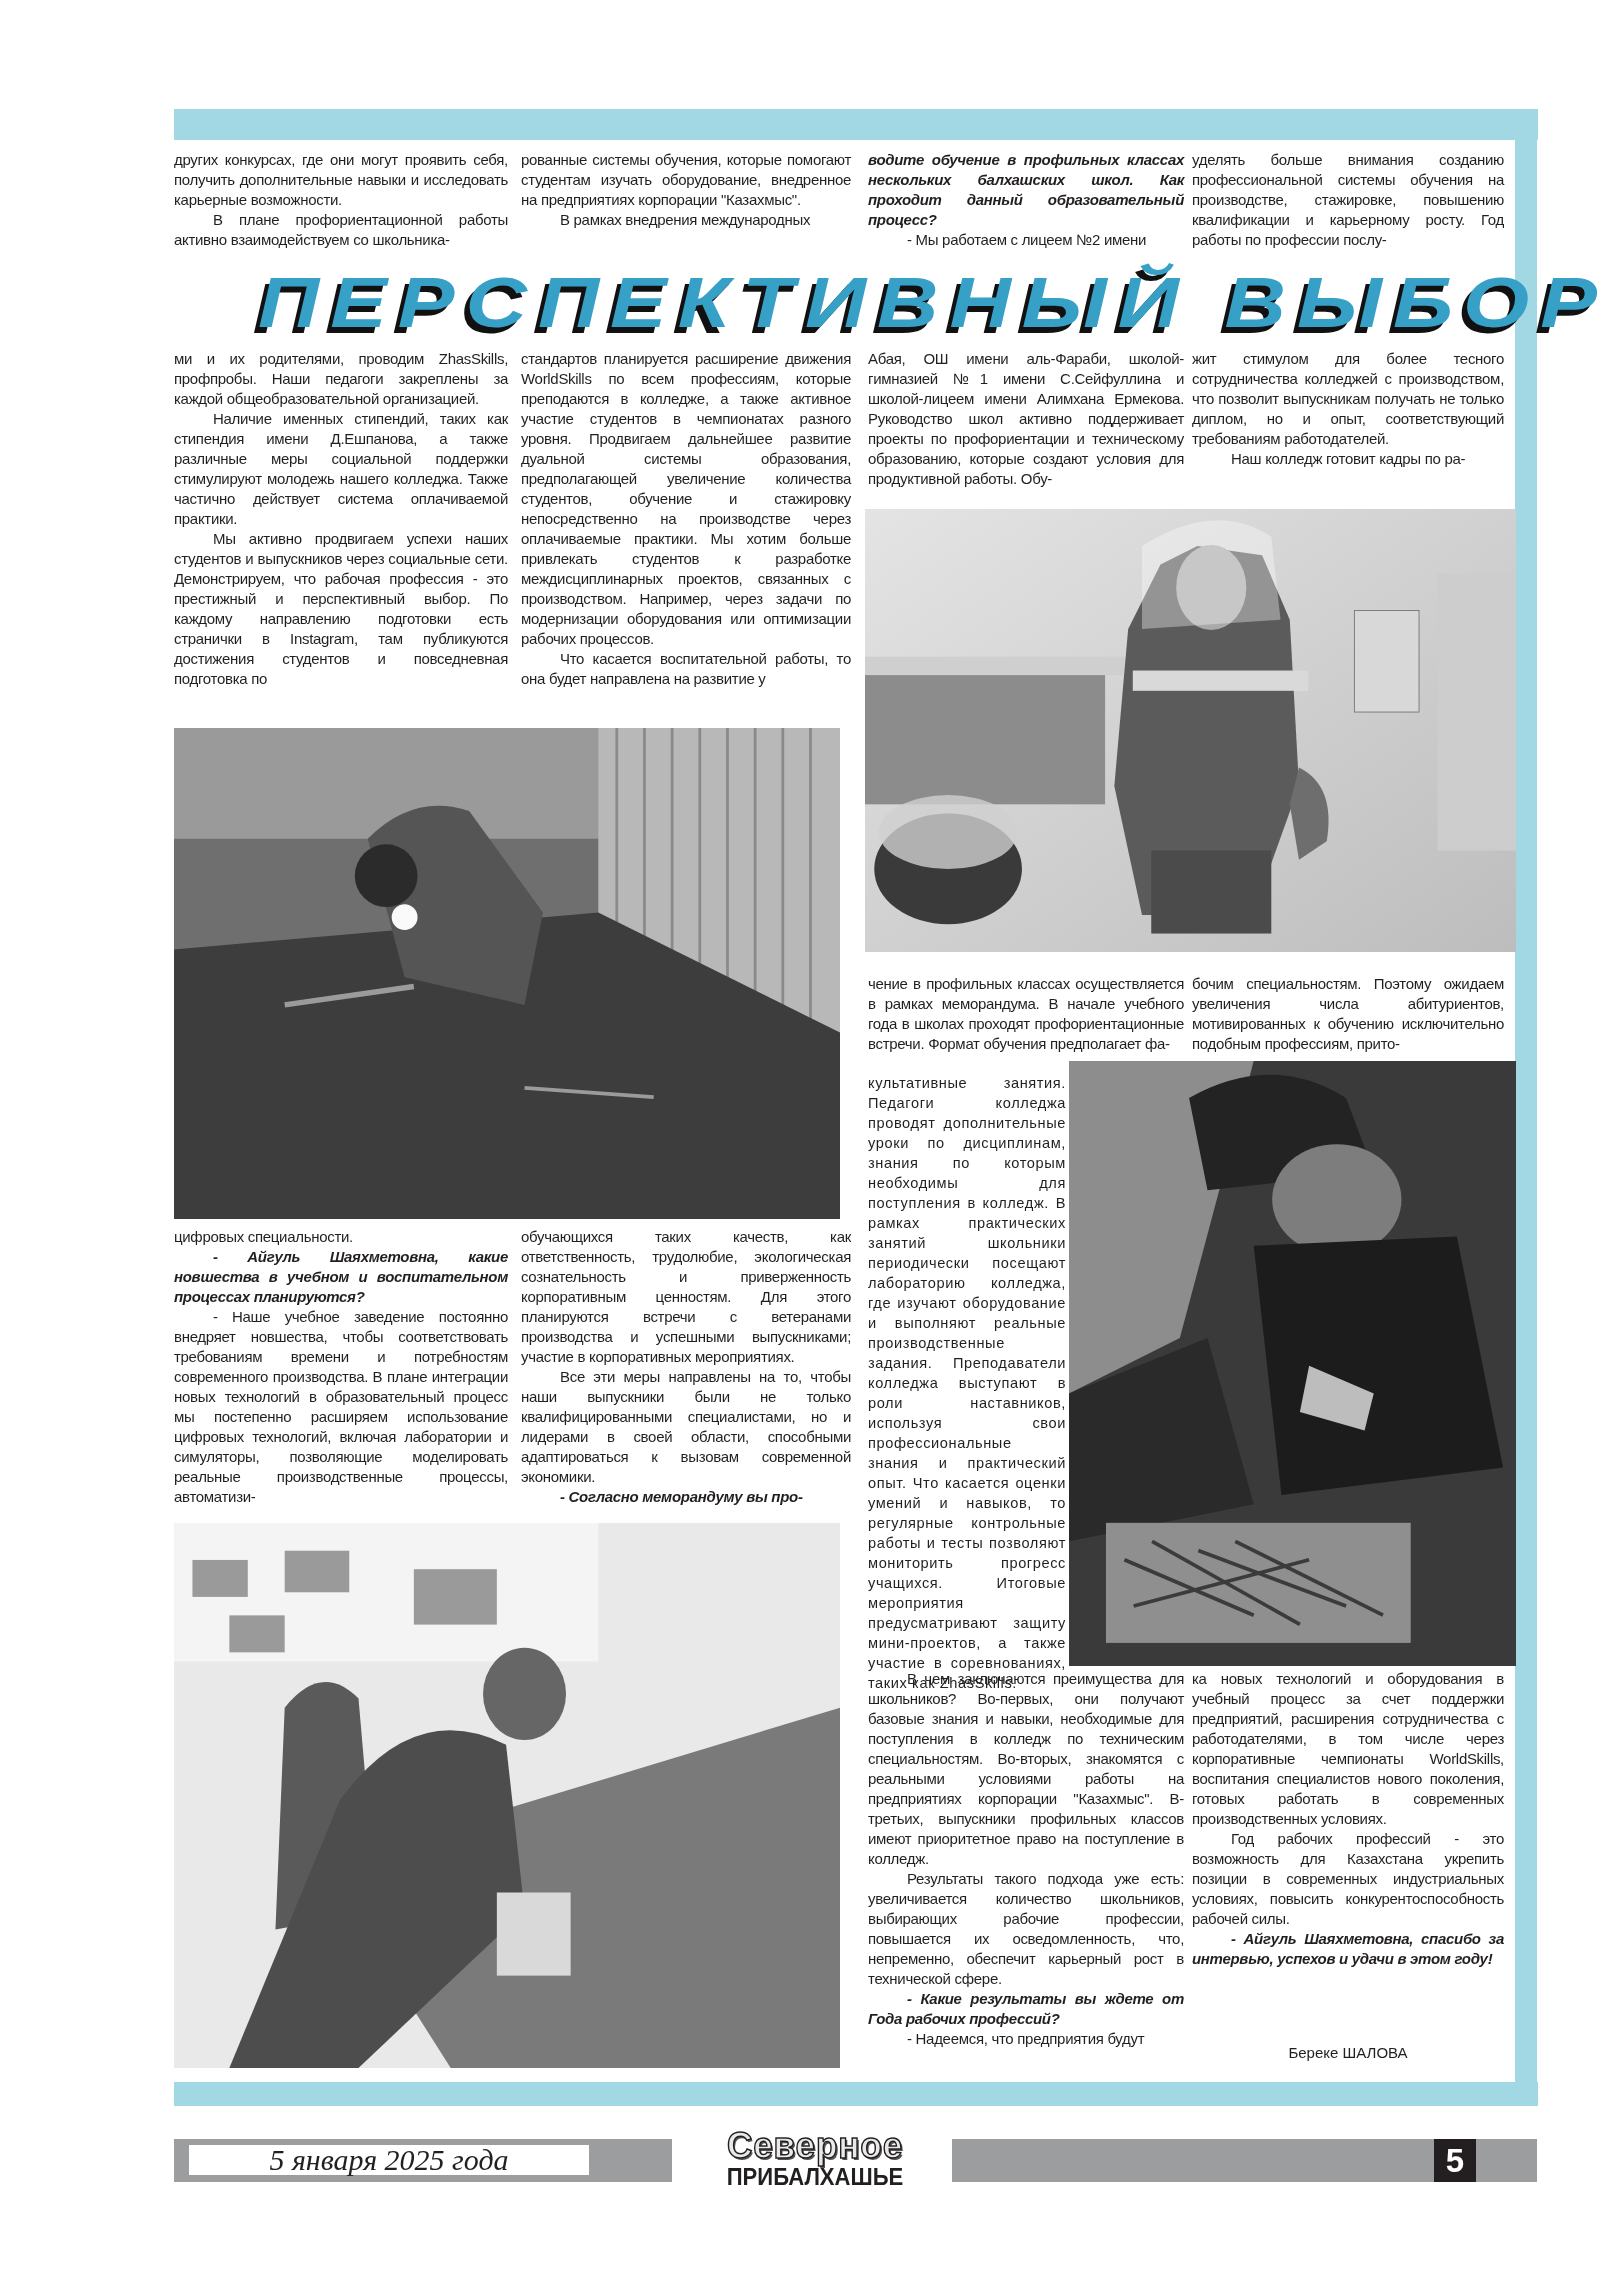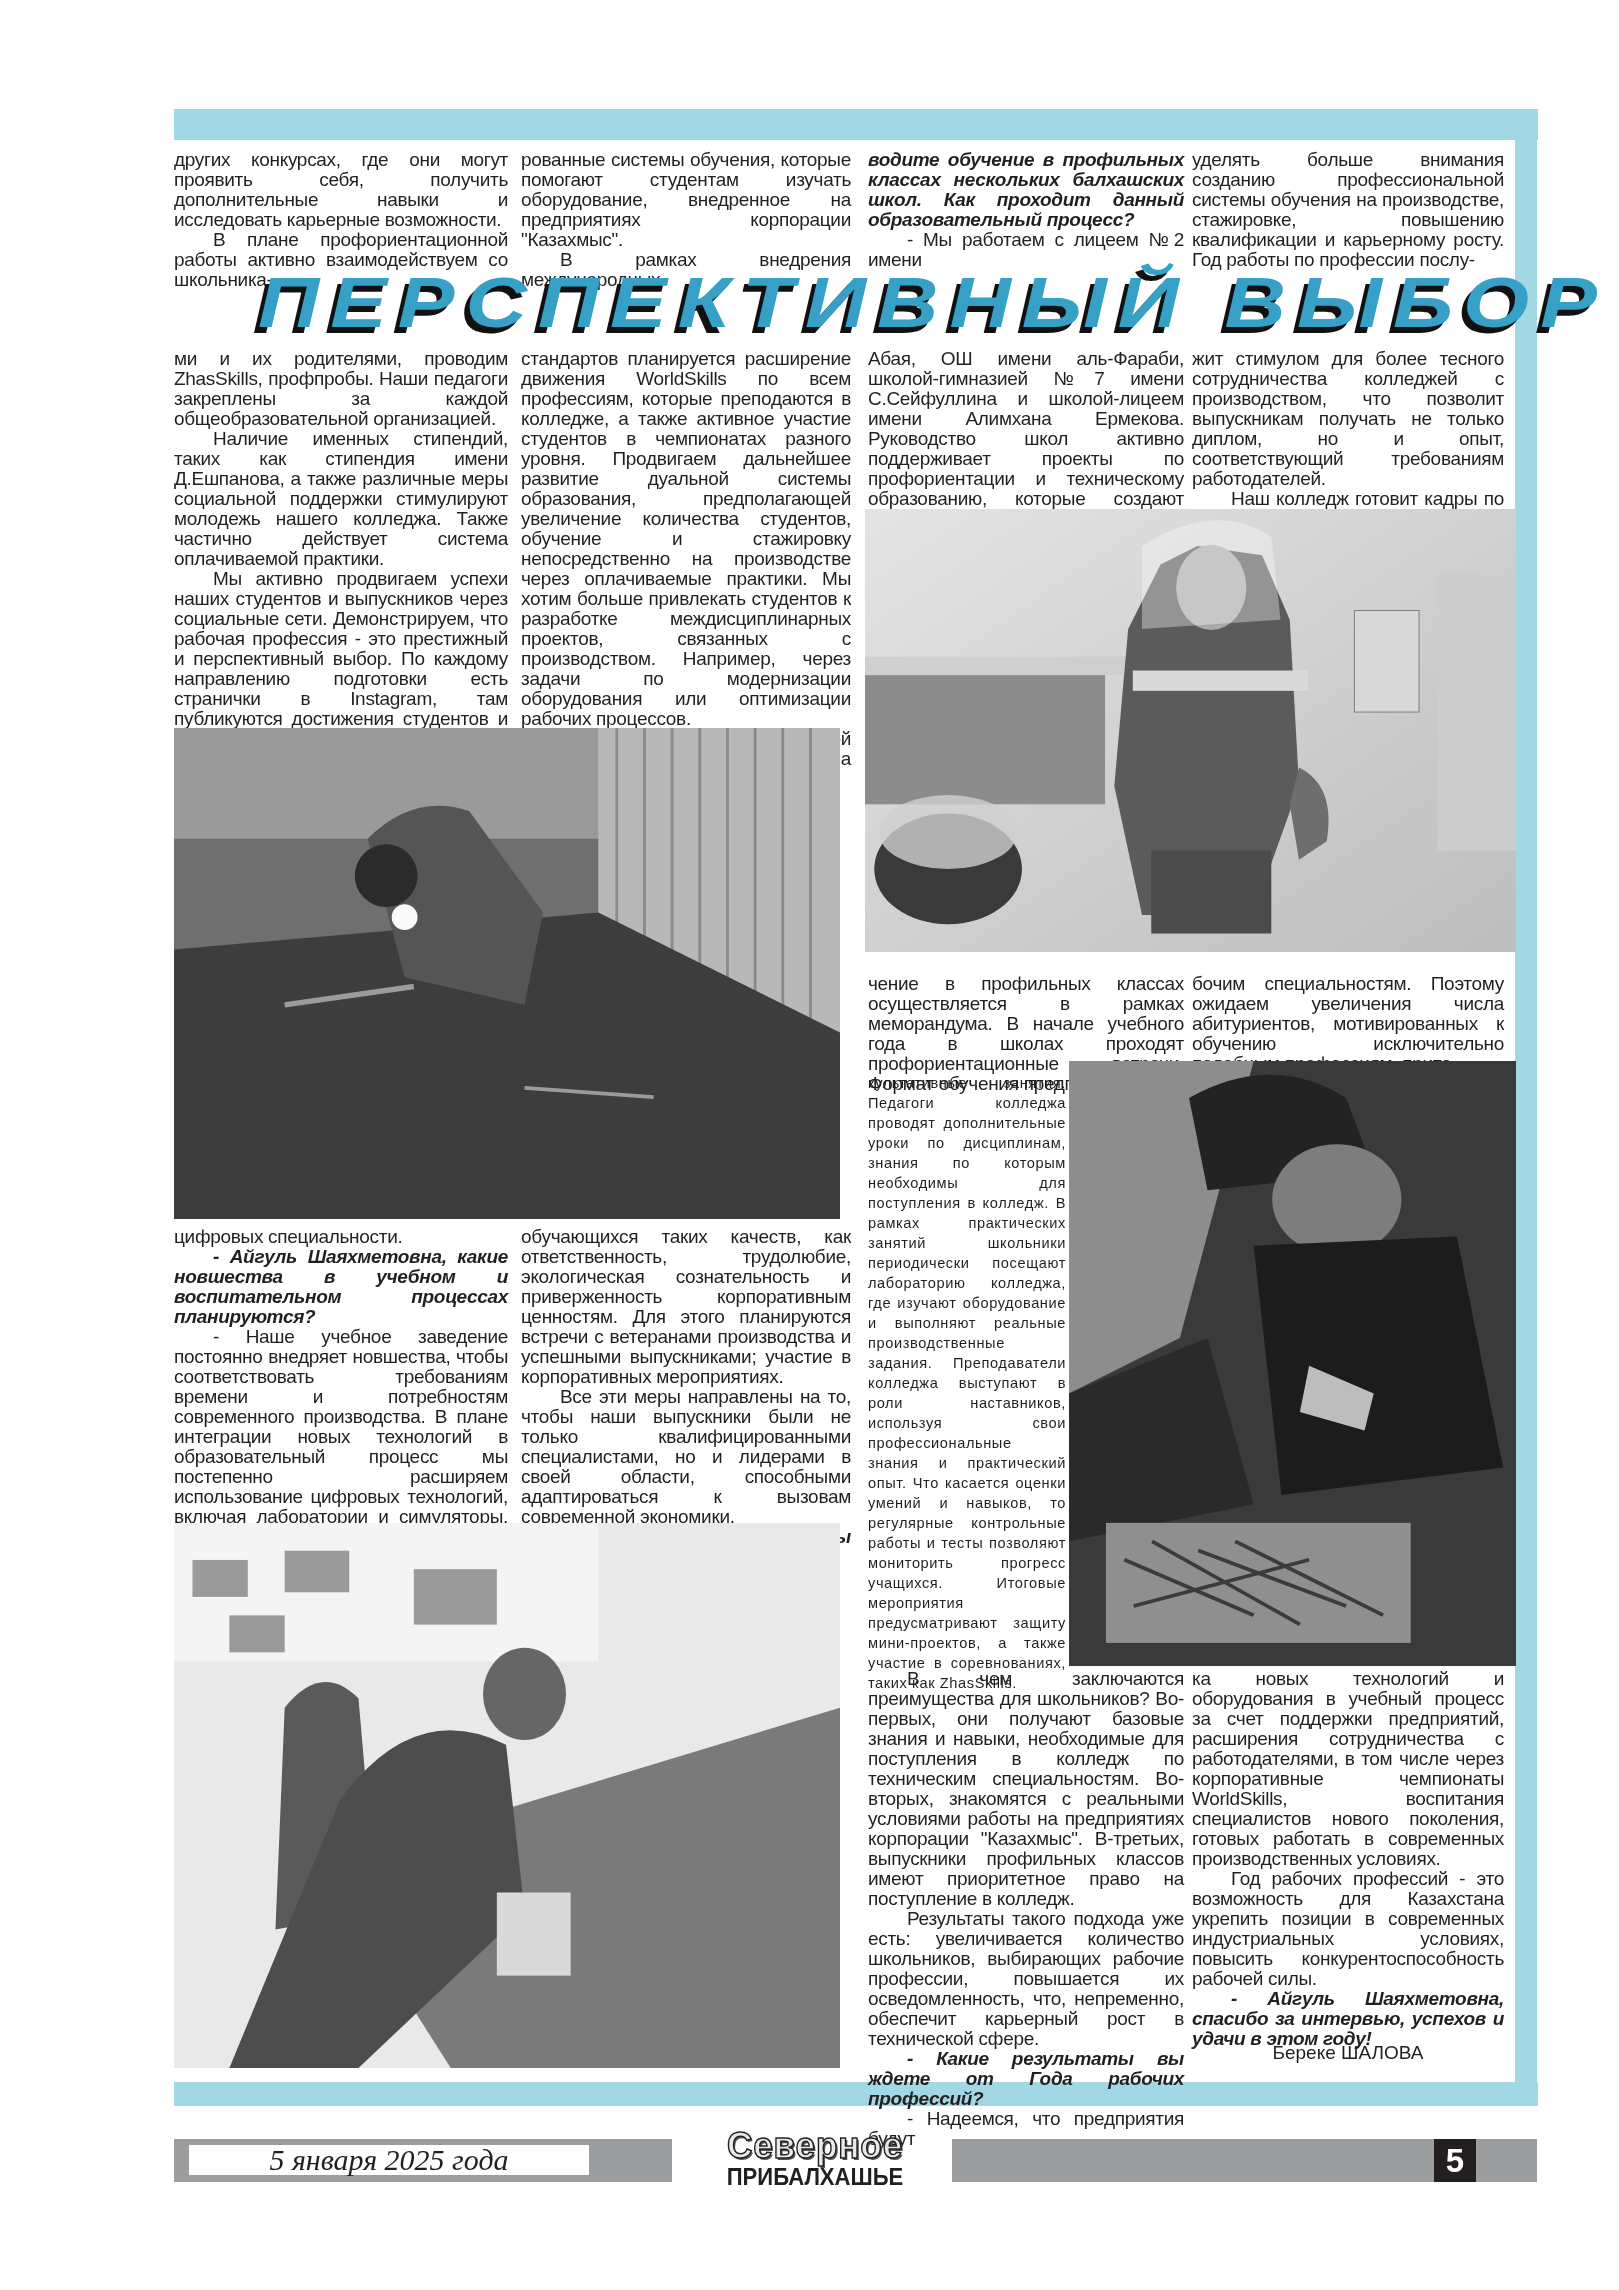--- a/index.html
+++ b/index.html
@@ -2,21 +2,21 @@
 <html style="font-size:14.8px"><head>
 <meta charset="utf-8">
 <style>
   html, body { margin:0; padding:0; background:#fff; }
   body { width:1620px; height:2291px; position:relative; overflow:hidden;
          font-family:"Liberation Sans", sans-serif; color:#231f20; }
   .frame-top { position:absolute; left:174px; top:109px; width:1364px; height:31px; background:#a2d8e4; }
   .frame-right { position:absolute; left:1515px; top:109px; width:22px; height:1997px; background:#a2d8e4; }
   .frame-bottom { position:absolute; left:174px; top:2082px; width:1364px; height:24px; background:#a2d8e4; }
 
-  .col { position:absolute; font-size:19px; line-height:20px; text-align:justify; }
+  .col { position:absolute; font-size:15px; line-height:20px; text-align:justify; }
   .col p { margin:0; text-indent:0; }
   .col p.ind { text-indent:39px; }
   .col .q { font-weight:bold; font-style:italic; }
   .col .q.ind { text-indent:39px; }
   .narrow { letter-spacing:-0.3px; }
   .wide { font-size:15px; letter-spacing:0.6px; }
   .right { text-align:center; font-weight:normal;margin-top:24px; }
 
   .headline { position:absolute; left:258px; top:269px; width:1200px; height:83px;
               font-family:"Liberation Sans", sans-serif; font-weight:900; font-size:85px;
@@ -69,21 +69,21 @@
 <div class="col narrow" style="left:174px;top:349px;width:334px;">
     <p>ми и их родителями, проводим ZhasSkills, профпробы. Наши педагоги закреплены за каждой общеобразовательной организацией.</p>
     <p class="ind">Наличие именных стипендий, таких как стипендия имени Д.Ешпанова, а также различные меры социальной поддержки стимулируют молодежь нашего колледжа. Также частично действует система оплачиваемой практики.</p>
     <p class="ind">Мы активно продвигаем успехи наших студентов и выпускников через социальные сети. Демонстрируем, что рабочая профессия - это престижный и перспективный выбор. По каждому направлению подготовки есть странички в Instagram, там публикуются достижения студентов и повседневная подготовка по</p>
   </div>
 <div class="col narrow" style="left:521px;top:349px;width:330px;">
     <p>стандартов планируется расширение движения WorldSkills по всем профессиям, которые преподаются в колледже, а также активное участие студентов в чемпионатах разного уровня. Продвигаем дальнейшее развитие дуальной системы образования, предполагающей увеличение количества студентов, обучение и стажировку непосредственно на производстве через оплачиваемые практики. Мы хотим больше привлекать студентов к разработке междисциплинарных проектов, связанных с производством. Например, через задачи по модернизации оборудования или оптимизации рабочих процессов.</p>
     <p class="ind">Что касается воспитательной работы, то она будет направлена на развитие у</p>
   </div>
 <div class="col narrow" style="left:868px;top:349px;width:316px;">
-    <p>Абая, ОШ имени аль-Фараби, школой-гимназией №7 имени С.Сейфуллина и школой-лицеем имени Алимхана Ермекова. Руководство школ активно поддерживает проекты по профориентации и техническому образованию, которые создают условия для продуктивной работы. Обу-</p>
+    <p>Абая, ОШ имени аль-Фараби, школой-гимназией №1 имени С.Сейфуллина и школой-лицеем имени Алимхана Ермекова. Руководство школ активно поддерживает проекты по профориентации и техническому образованию, которые создают условия для продуктивной работы. Обу-</p>
   </div>
 <div class="col narrow" style="left:1192px;top:349px;width:312px;">
     <p>жит стимулом для более тесного сотрудничества колледжей с производством, что позволит выпускникам получать не только диплом, но и опыт, соответствующий требованиям работодателей.</p>
     <p class="ind">Наш колледж готовит кадры по ра-</p>
   </div>
 
 <div class="photo" style="left:865px;top:509px;width:651px;height:443px;">
   <svg viewBox="0 0 705 480" preserveAspectRatio="none">
     <defs>
       <linearGradient id="g1" x1="0" y1="0" x2="1" y2="1">

